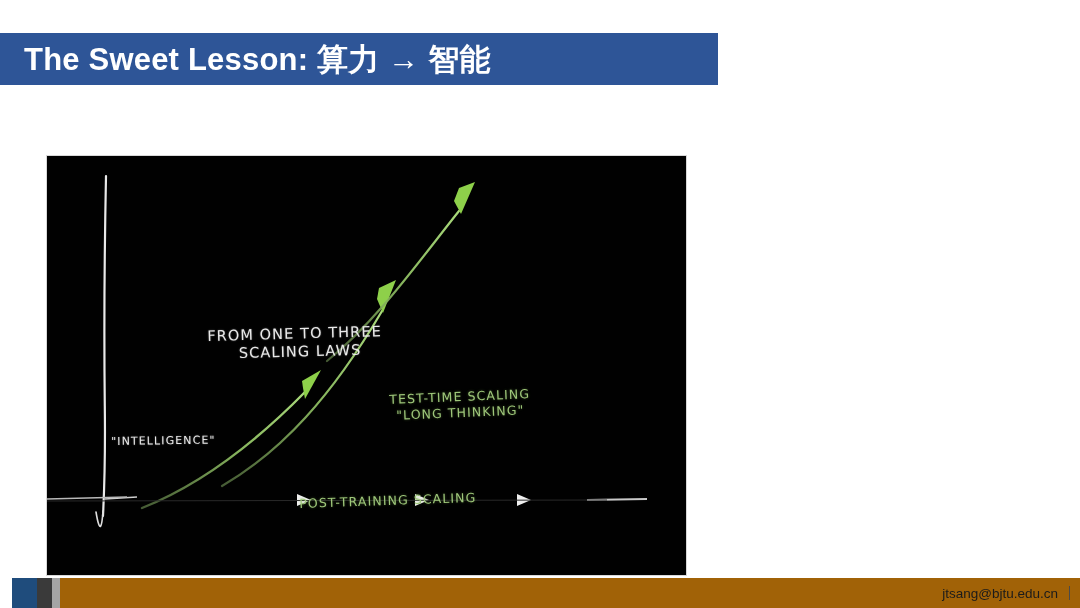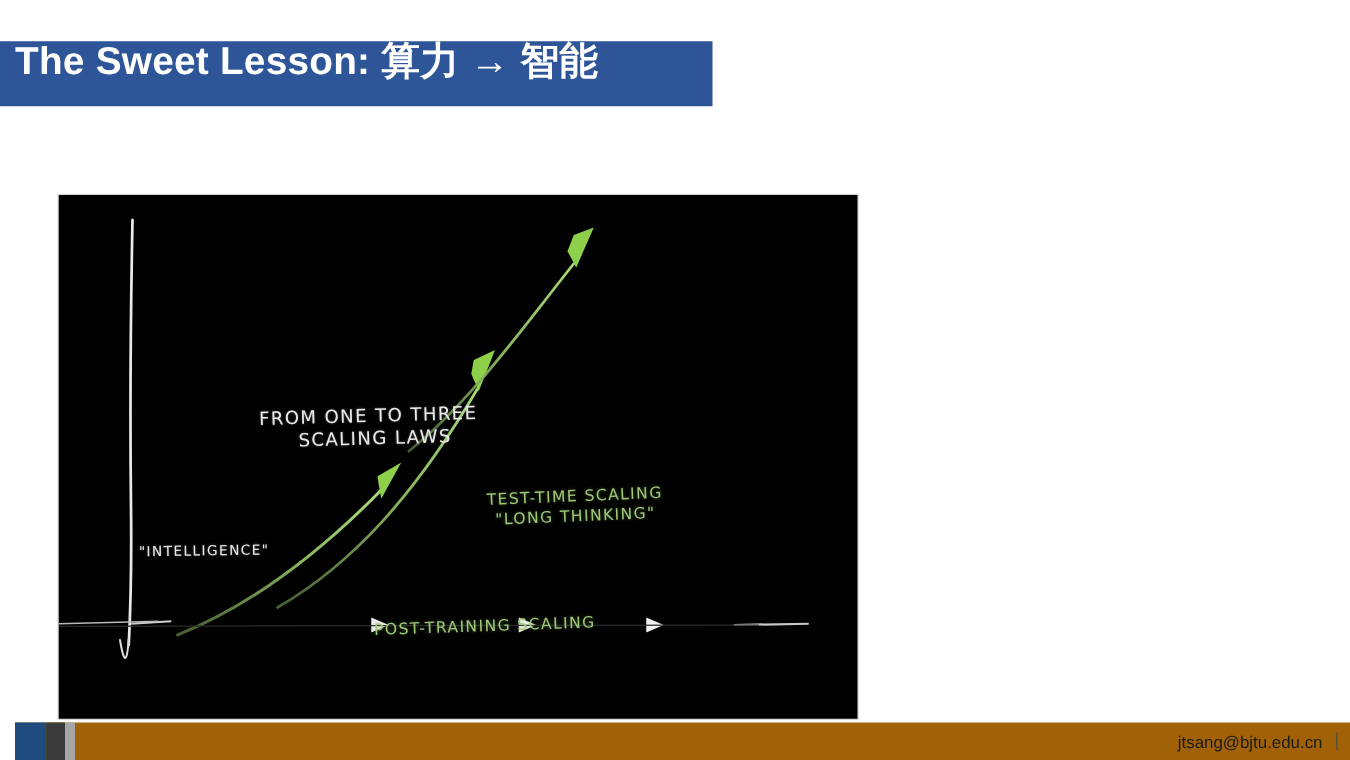--- a/index.html
+++ b/index.html
@@ -13,26 +13,27 @@
     font-family: "Liberation Sans", sans-serif;
     overflow: hidden;
     position: relative;
   }
 
   
   .title-banner {
     position: absolute;
     left: 0;
     top: 33px;
-    width: 570px;
+    width: 718px;
     height: 52px;
     background: #2e5597;
     display: flex;
+    align-items: center;
     box-sizing: border-box;
-    padding-left: 12px;
+    padding-left: 24px;
   }
   .title-text {
     color: #ffffff;
     font-size: 31px;
     font-weight: bold;
     letter-spacing: 0.2px;
     line-height: 1;
     white-space: nowrap;
     font-family: "Liberation Sans", sans-serif;
   }

